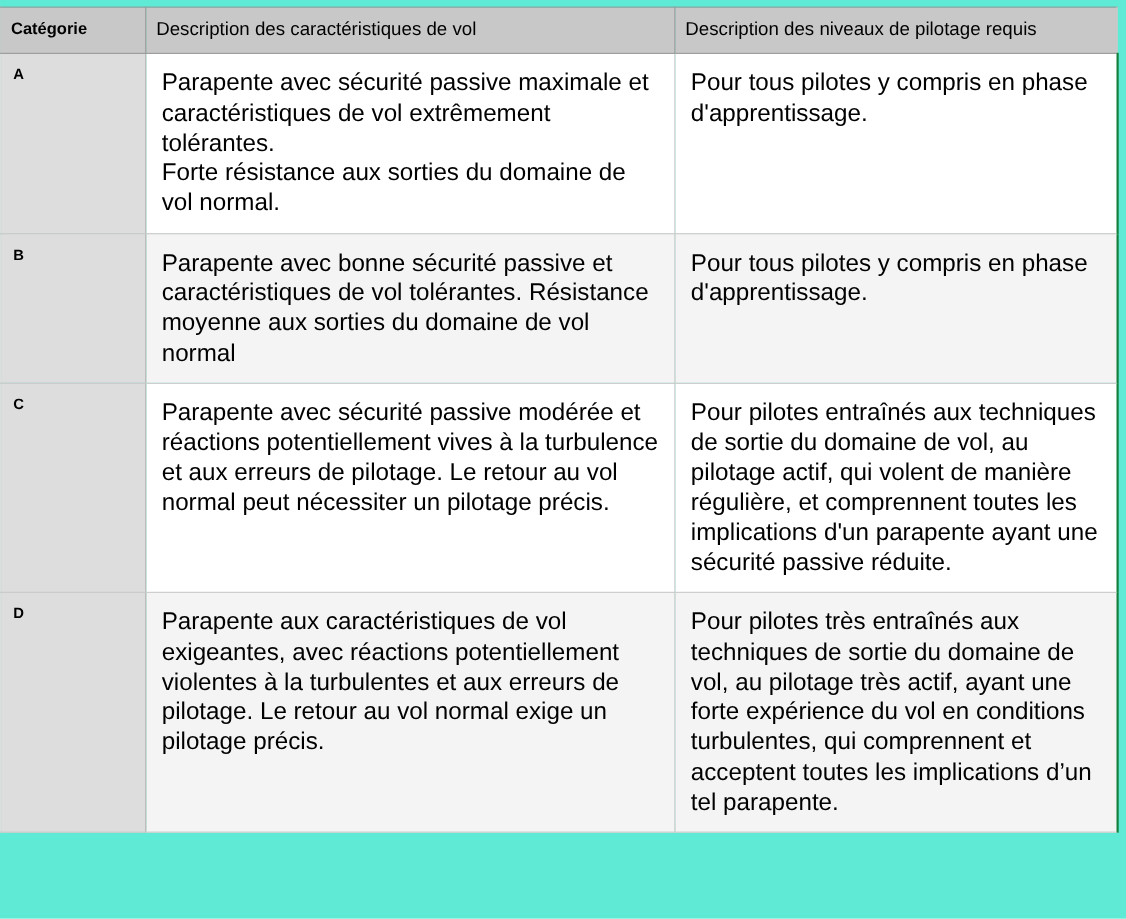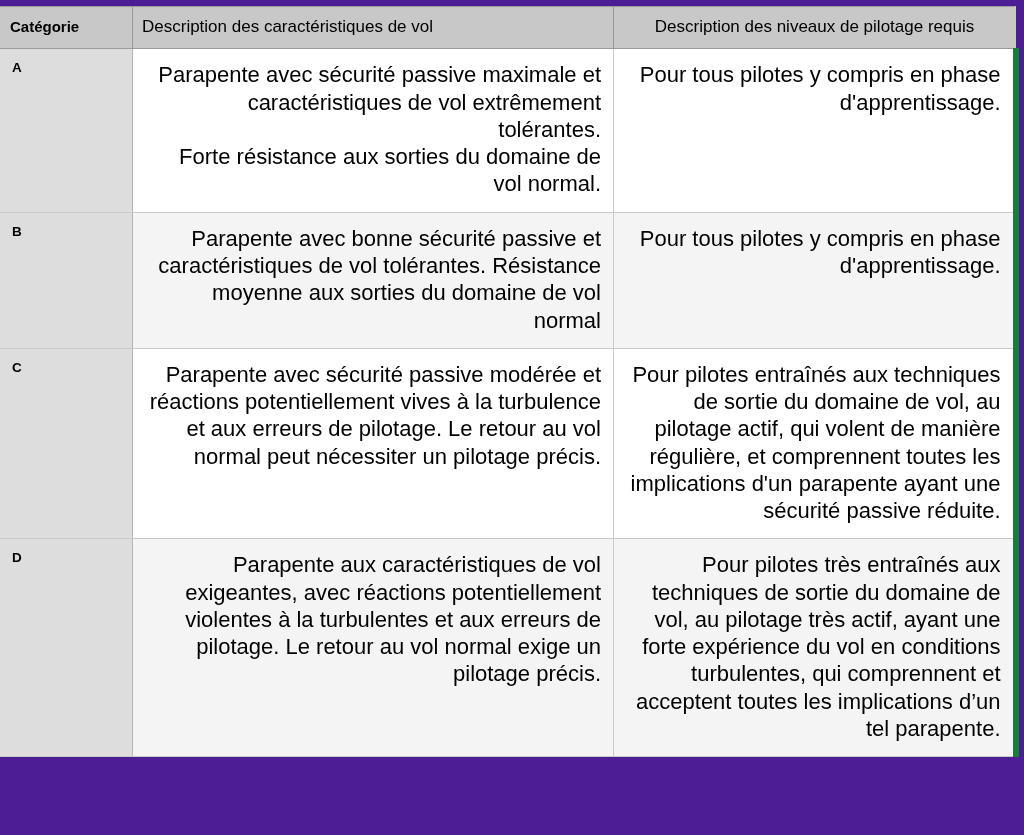--- a/index.html
+++ b/index.html
@@ -12,21 +12,21 @@
     height: 835px;
     overflow: hidden;
     font-family: "Liberation Sans", sans-serif;
     color: #000000;
   }
 
   .page {
     position: relative;
     width: 1024px;
     height: 835px;
-    background: #4c1d95;
+    background: #5eead4;
   }
 
   
   .cut-line {
     position: absolute;
     top: -12px;
     left: 164px;
     width: 420px;
     height: 14px;
     overflow: hidden;
@@ -59,21 +59,20 @@
     font-weight: normal;
     line-height: 1.2;
   }
   .spec-table thead th.th-cat {
     font-weight: bold;
     font-size: 15px;
     border-left: 1px solid #c8c8c8;
   }
   .spec-table thead th.th-pilot {
     border-right: 1px solid #c8c8c8;
-    text-align: center;
   }
 
   .spec-table td {
     border: 1px solid #c9c9c9;
     border-left: none;
     vertical-align: top;
     font-size: 22px;
     line-height: 1.24;
     padding: 12px 12px 14px 14px;
   }
@@ -81,33 +80,33 @@
   .spec-table td.cat-cell {
     background: #dddddd;
     font-size: 13.5px;
     font-weight: bold;
     padding: 11px 10px 10px 11px;
     border-left: 1px solid #dddddd;
     border-right: 1px solid #b4b4b4;
     vertical-align: top;
   }
   .spec-table td.pilot-cell {
-    border-right: 6px solid #15803d;
+    border-right: 2px solid #15803d;
   }
 
   .spec-table tr.row-alt td.flight-cell,
   .spec-table tr.row-alt td.pilot-cell {
     background: #f4f4f4;
   }
   .spec-table tr.row-base td.flight-cell,
   .spec-table tr.row-base td.pilot-cell {
     background: #ffffff;
   }
 
-  .cell-text { margin: 0; white-space: pre-line; text-align: right; }
+  .cell-text { margin: 0; white-space: pre-line; }
 </style>
 </head>
 <body>
 
 <div class="page">
 
   <div class="cut-line"></div>
 
   <table class="spec-table">
     <colgroup>

